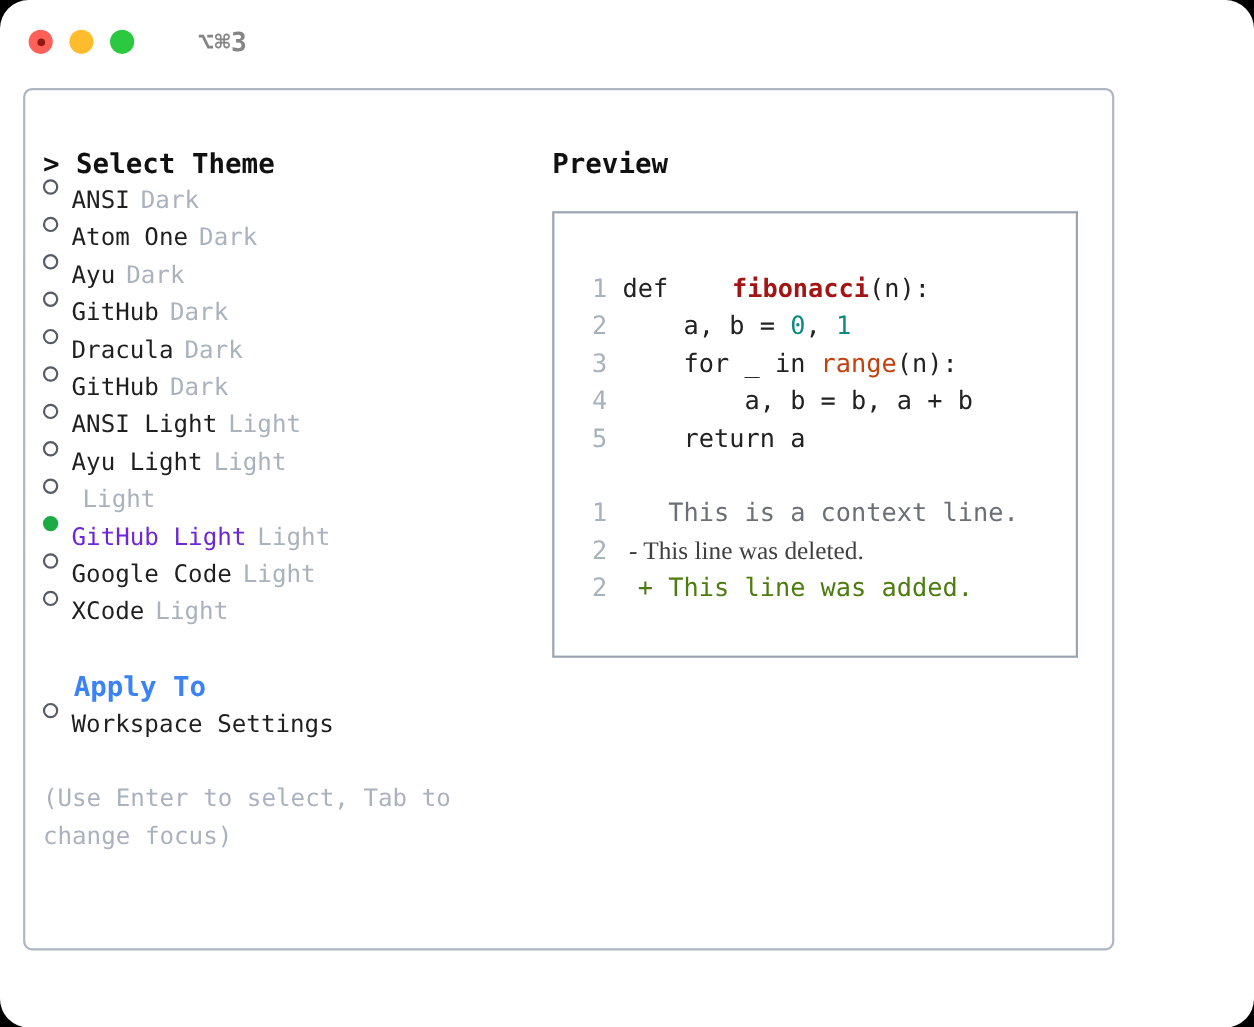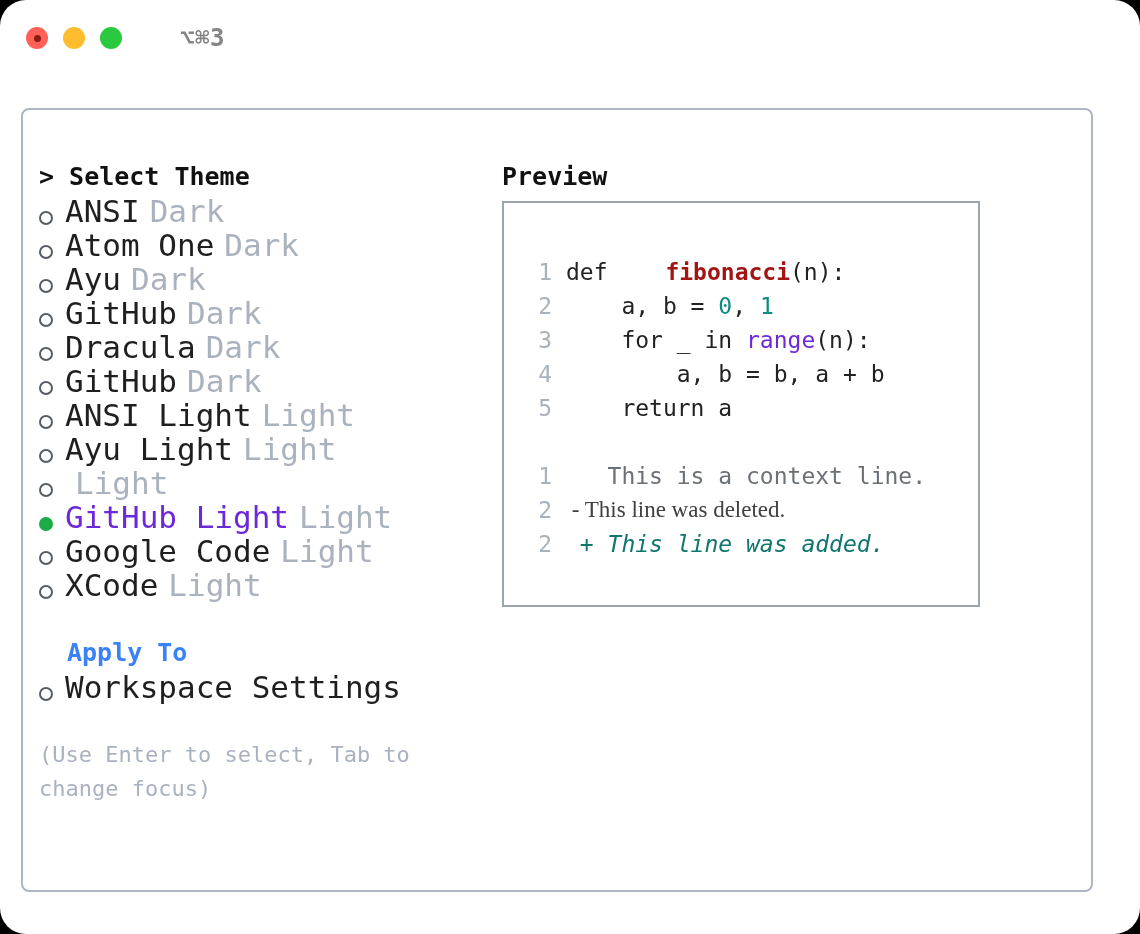--- a/index.html
+++ b/index.html
@@ -63,22 +63,22 @@
     font-weight: 700;
     color: #858585;
     letter-spacing: 0.5px;
     white-space: pre;
   }
 
   
   .dialog {
     position: absolute;
     left: 21px;
-    top: 108px;
-    width: 1072px;
+    top: 80px;
+    width: 992px;
     height: 784px;
     border: 2px solid #aeb6c2;
     border-radius: 8px;
     box-sizing: border-box;
     background: #ffffff;
   }
 
   .cols {
     position: absolute;
     left: 0; top: 0;
@@ -103,23 +103,23 @@
   }
   .section-title.plain {
     font-weight: 700;
     color: #3b82f6;
     padding-left: 28px;
   }
 
   .opt-list { margin: 0; padding: 0; list-style: none; }
   .opt {
     display: flex;
-    align-items: flex-end;
+    align-items: flex-start;
     height: 34px;
-    font-size: 31px;
+    font-size: 22px;
     line-height: 34px;
     white-space: pre;
   }
   .bullet {
     display: inline-block;
     width: 14px;
     height: 14px;
     border-radius: 50%;
     border: 2px solid #555c66;
     box-sizing: border-box;
@@ -155,21 +155,21 @@
     position: absolute;
     left: 479px;
     top: 50px;
     width: 490px;
   }
   .preview-title {
     font-size: 25px;
     font-weight: 700;
     color: #111111;
     line-height: 34px;
-    margin-bottom: 7px;
+    margin-bottom: 26px;
   }
   .preview-box {
     border: 2px solid #9aa5b1;
     box-sizing: border-box;
     width: 478px;
     height: 406px;
     padding: 52px 0 0 18px;
     background: #ffffff;
   }
   .code-line {
@@ -181,25 +181,25 @@
   .lnum {
     color: #a8b2bd;
     width: 30px;
     text-align: right;
     margin-right: 14px;
     flex: none;
   }
   .ctext { color: #222222; }
   .tok-fn   { color: #a31515; font-weight: 700; margin-left: 44px; }
   .tok-num  { color: #0c8c80; }
-  .tok-call { color: #6d28d9; }
+  .tok-call { color: #c2410c; }
   .diff-gap { height: 34px; }
   .diff-ctx { color: #6a7076; }
   .diff-del { color: #404040; font-family: Liberation Serif, serif; }
-  .diff-add { color: #0f766e; font-style: italic; }
+  .diff-add { color: #4d7c0f; }
 </style>
 </head>
 <body>
 
 <div class="window">
 
   <div class="titlebar">
     <div class="lights">
       <span class="light red"></span>
       <span class="light yellow"></span>

